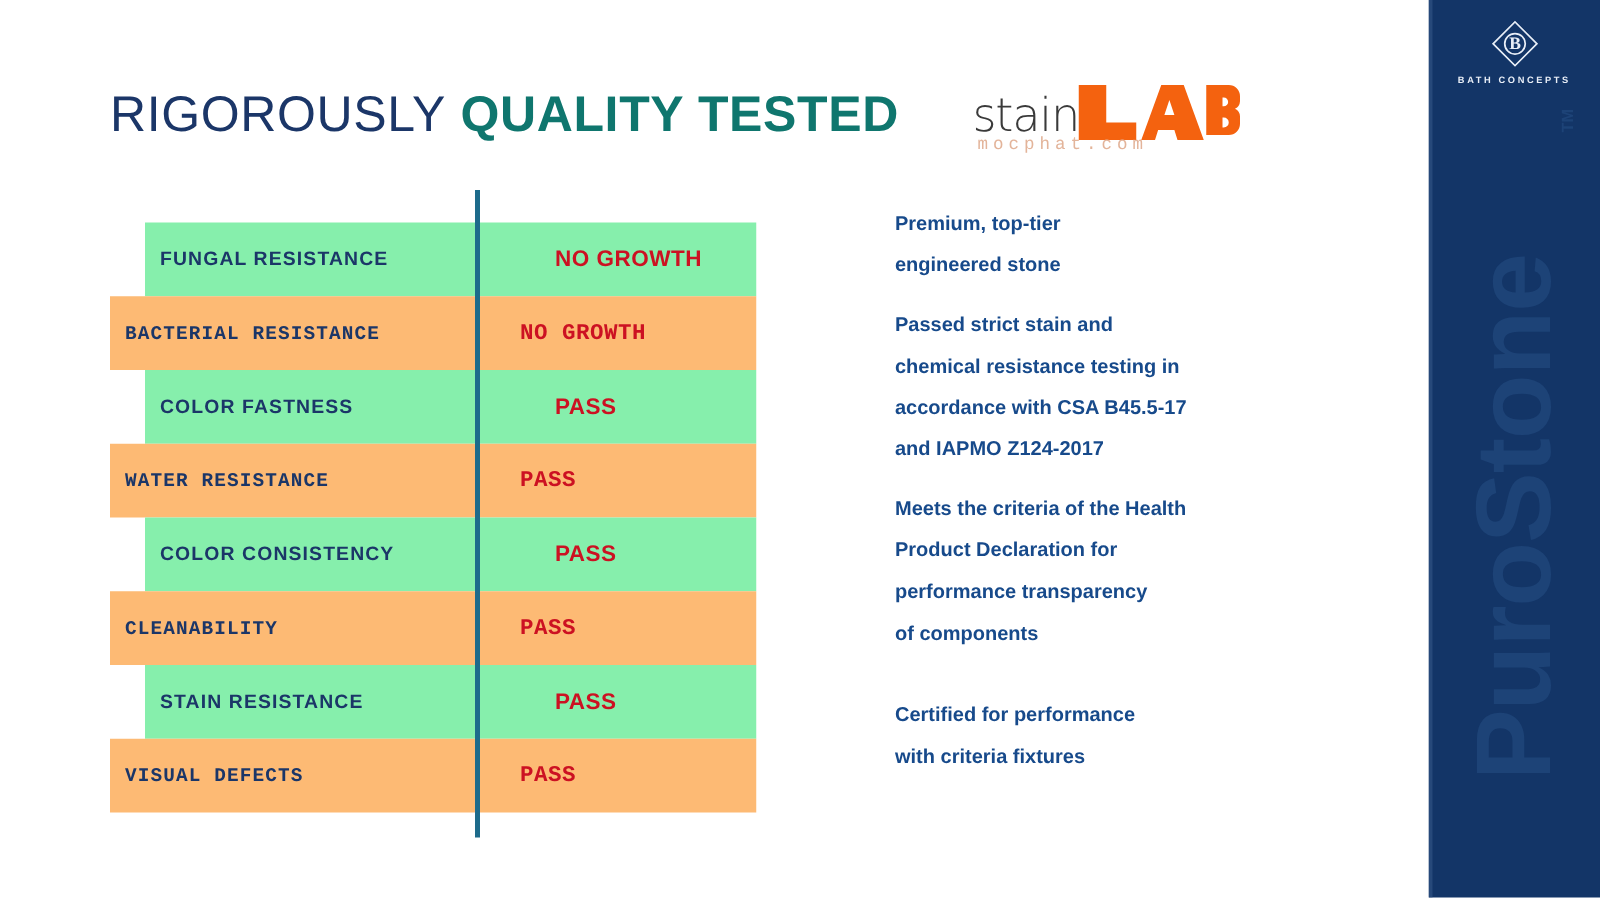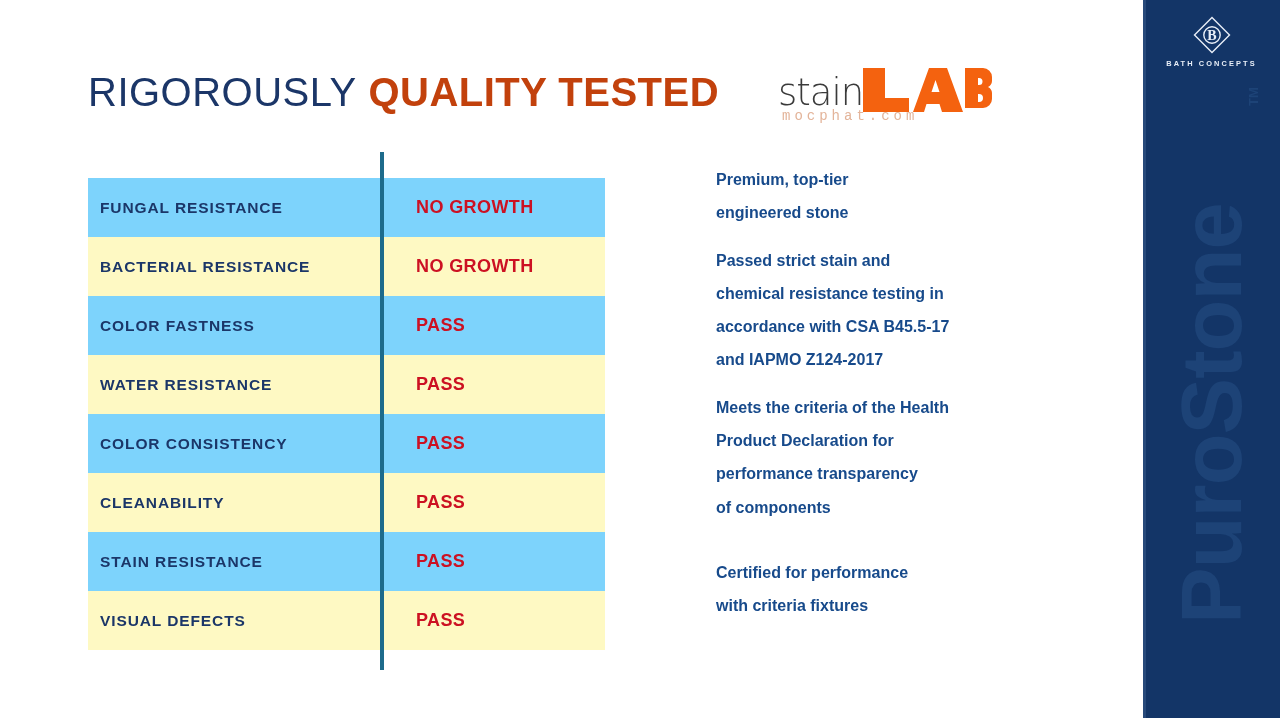--- a/index.html
+++ b/index.html
@@ -37,21 +37,21 @@
     font-size: 40px;
     letter-spacing: 0.5px;
     white-space: nowrap;
     line-height: 60px;
   }
   #headline .hl-light {
     color: #1b3668;
     font-weight: 400;
   }
   #headline .hl-bold {
-    color: #c2410c;
+    color: #0f766e;
     font-weight: 700;
   }
 
   
   #testlab-logo {
     position: absolute;
     left: 690px;
     top: -6px;
     width: 240px;
     height: 84px;
@@ -97,22 +97,22 @@
     left: 88px;
     top: 178px;
     width: 517px;
   }
   .trow {
     position: relative;
     height: 59px;
     display: flex;
     align-items: center;
   }
-  .trow.striped { background: #7dd3fc; }
-  .trow.plain   { background: #fef9c3; }
+  .trow.striped { background: #86efac; margin-left: 28px; }
+  .trow.plain   { background: #fdba74; font-family: Liberation Mono, monospace; }
   .tname {
     position: absolute;
     left: 12px;
     font-size: 15.5px;
     font-weight: 600;
     letter-spacing: 0.9px;
     color: #1b3668;
     white-space: nowrap;
   }
   .tresult {

